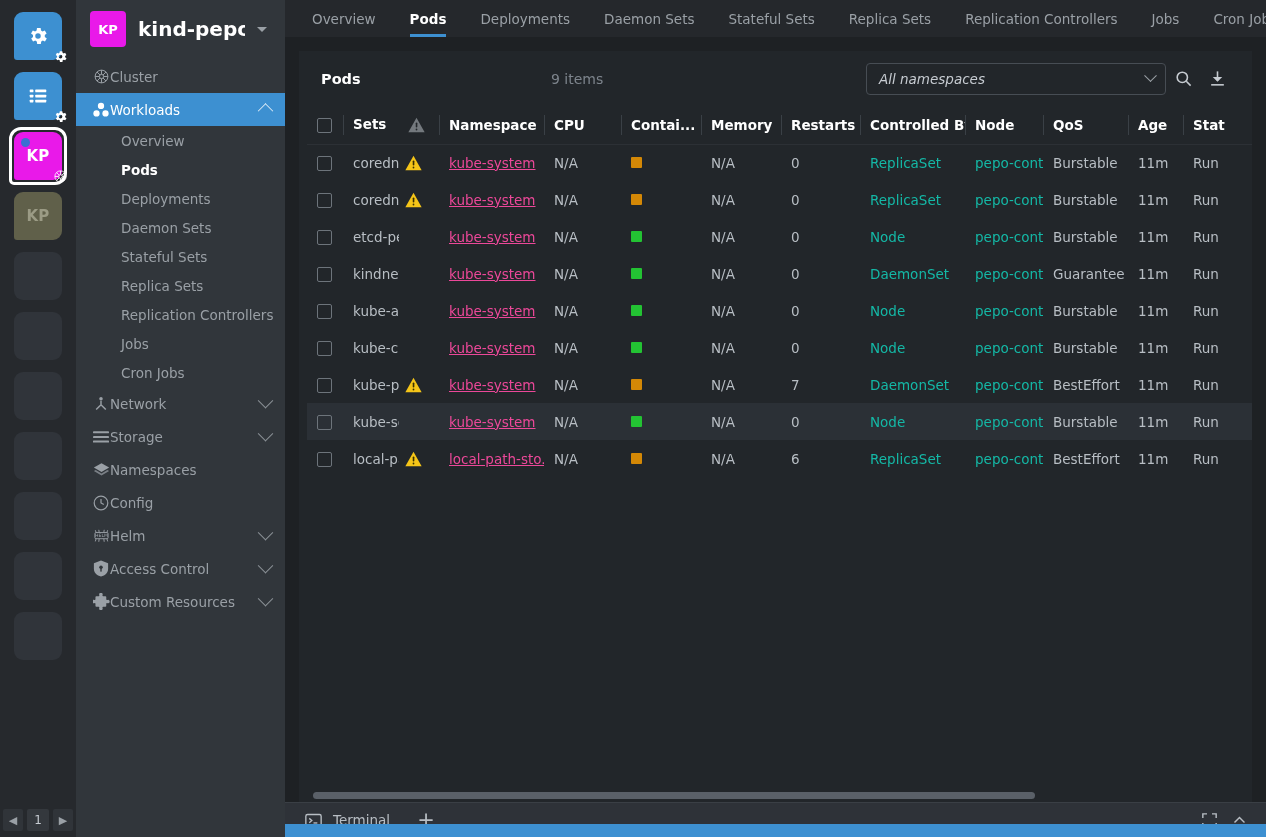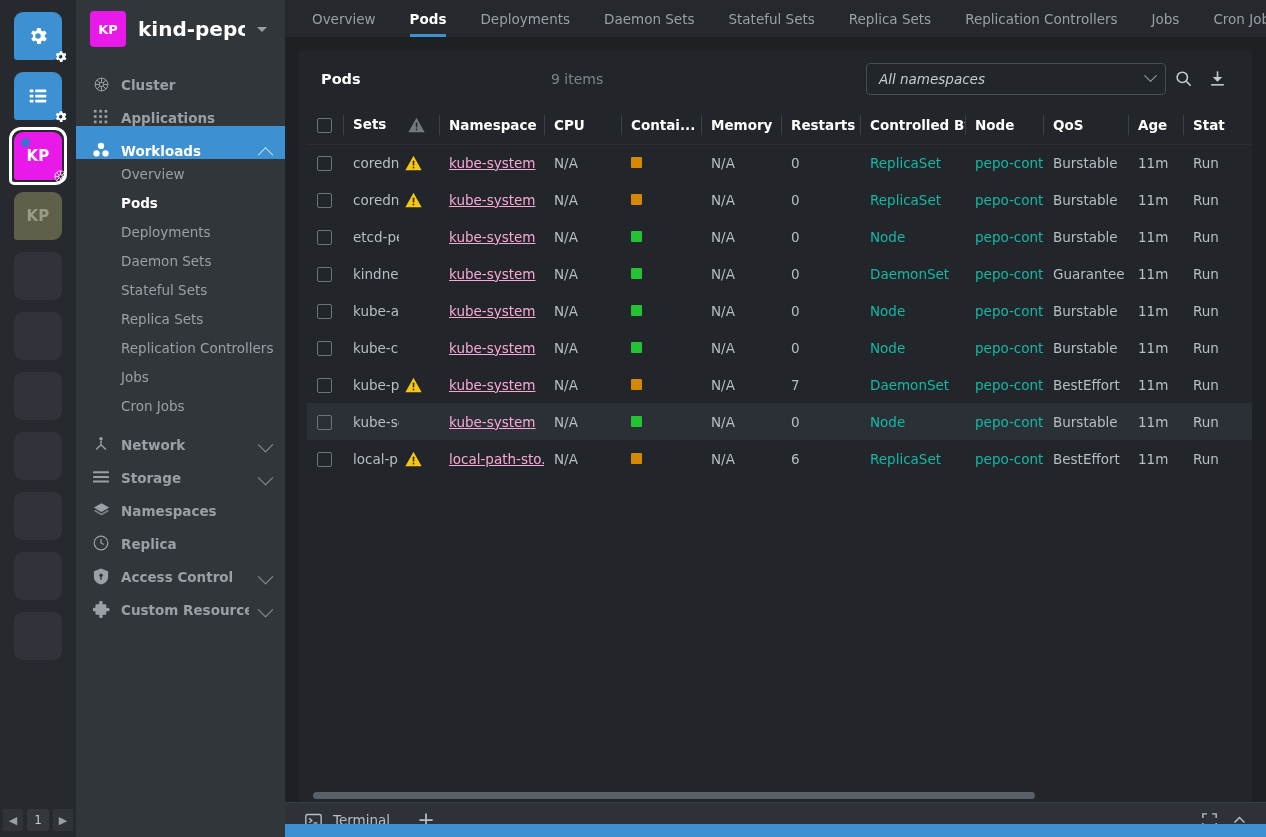--- a/index.html
+++ b/index.html
@@ -147,27 +147,25 @@
     border-left: 5px solid transparent;
     border-right: 5px solid transparent;
     border-top: 5px solid #9aa0a6;
     flex: 0 0 10px;
     margin-right: 4px;
   }
   .nav { flex: 1 1 auto; overflow: hidden; padding-top: 2px; }
   .nav-item {
     height: 33px;
     display: flex;
-    align-items: flex-end;
+    align-items: center;
     padding: 0 14px 0 16px;
     color: #9aa0a6;
     font-size: 13.5px;
-    gap: 11px;
     position: relative;
-    font-weight: bold;
   }
   .nav-item .nav-icon {
     width: 18px; height: 18px;
     flex: 0 0 18px;
     display: flex; align-items: center; justify-content: center;
     color: #9aa0a6;
   }
   .nav-item .nav-icon svg { display: block; }
   .nav-item .nav-label { flex: 1 1 auto; white-space: nowrap; overflow: hidden; }
   .nav-item.active {
@@ -322,21 +320,21 @@
   td.name-cell { position: relative; padding-right: 0; }
   .name-text {
     display: inline-block;
     max-width: 46px;
     overflow: hidden;
     vertical-align: middle;
     color: #b8bec4;
   }
   .warn-icon { display: inline-block; vertical-align: middle; margin-left: 6px; width: 16px; height: 16px; }
   .warn-icon svg { display: block; }
-  .link { color: #f9a8d4; text-decoration: underline; }
+  .link { color: #ec4899; text-decoration: underline; }
   .link-plain { color: #14b8a6; text-decoration: none; }
   .status-running { color: #3d9140; }
   .box { display: inline-block; width: 11px; height: 11px; border-radius: 1px; }
   .box-green { background: #23c333; }
   .box-orange { background: #d48806; }
   .cb {
     width: 15px; height: 15px;
     border: 1.5px solid #6d747b;
     border-radius: 2px;
     display: inline-block;
@@ -532,38 +530,20 @@
               <line x1="3" y1="12" x2="9" y2="12"></line>
               <line x1="15" y1="12" x2="21" y2="12"></line>
               <line x1="5.6" y1="5.6" x2="9.9" y2="9.9"></line>
               <line x1="14.1" y1="14.1" x2="18.4" y2="18.4"></line>
               <line x1="18.4" y1="5.6" x2="14.1" y2="9.9"></line>
               <line x1="9.9" y1="14.1" x2="5.6" y2="18.4"></line>
             </svg>
           </span>
           <span class="nav-label">Cluster</span>
         </div>
-        <div class="nav-item">
-          <span class="nav-icon">
-            <svg width="16" height="16" viewBox="0 0 18 18" fill="currentColor">
-              <g>
-                <rect x="1" y="1" width="3" height="3"></rect>
-                <rect x="7" y="1" width="3" height="3"></rect>
-                <rect x="13" y="1" width="3" height="3"></rect>
-                <rect x="1" y="7" width="3" height="3"></rect>
-                <rect x="7" y="7" width="3" height="3"></rect>
-                <rect x="13" y="7" width="3" height="3"></rect>
-                <rect x="1" y="13" width="3" height="3"></rect>
-                <rect x="7" y="13" width="3" height="3"></rect>
-                <rect x="13" y="13" width="3" height="3"></rect>
-              </g>
-            </svg>
-          </span>
-          <span class="nav-label">Applications</span>
-        </div>
         <div class="nav-item active">
           <span class="nav-icon">
             <svg width="18" height="18" viewBox="0 0 24 24" fill="currentColor">
               <circle cx="12" cy="6.5" r="4.2"></circle>
               <circle cx="6" cy="16.5" r="4.2"></circle>
               <circle cx="18" cy="16.5" r="4.2"></circle>
             </svg>
           </span>
           <span class="nav-label">Workloads</span>
           <span class="chev up"></span>
@@ -609,21 +589,33 @@
           </span>
           <span class="nav-label">Namespaces</span>
         </div>
         <div class="nav-item">
           <span class="nav-icon">
             <svg width="16" height="16" viewBox="0 0 20 20" fill="none" stroke="currentColor" stroke-width="1.5">
               <circle cx="10" cy="10" r="8.5"></circle>
               <polyline points="10,5 10,10 13.5,12"></polyline>
             </svg>
           </span>
-          <span class="nav-label">Replica</span>
+          <span class="nav-label">Config</span>
+        </div>
+        <div class="nav-item">
+          <span class="nav-icon">
+            <svg width="17" height="16" viewBox="0 0 22 20" fill="none" stroke="currentColor" stroke-width="1.2">
+              <rect x="2.5" y="5.5" width="17" height="8" rx="1.4"></rect>
+              <text x="11" y="11.6" font-size="6" fill="currentColor" stroke="none" text-anchor="middle" font-family="DejaVu Sans">HELM</text>
+              <path d="M4 5.5 L3 2.5M8 5.5 L7.5 2M14 5.5 L14.5 2M18 5.5 L19 2.5"></path>
+              <path d="M4 13.5 L3 17M8 13.5 L7.5 17.5M14 13.5 L14.5 17.5M18 13.5 L19 17"></path>
+            </svg>
+          </span>
+          <span class="nav-label">Helm</span>
+          <span class="chev"></span>
         </div>
         <div class="nav-item">
           <span class="nav-icon">
             <svg width="16" height="17" viewBox="0 0 18 19" fill="currentColor">
               <path d="M9 0.6L17 3.5v6.2c0 4.6-3.3 7.6-8 8.7-4.7-1.1-8-4.1-8-8.7V3.5z"></path>
               <circle cx="9" cy="8" r="2" fill="#31363b"></circle>
               <rect x="8.2" y="9" width="1.6" height="4" fill="#31363b"></rect>
             </svg>
           </span>
           <span class="nav-label">Access Control</span>

